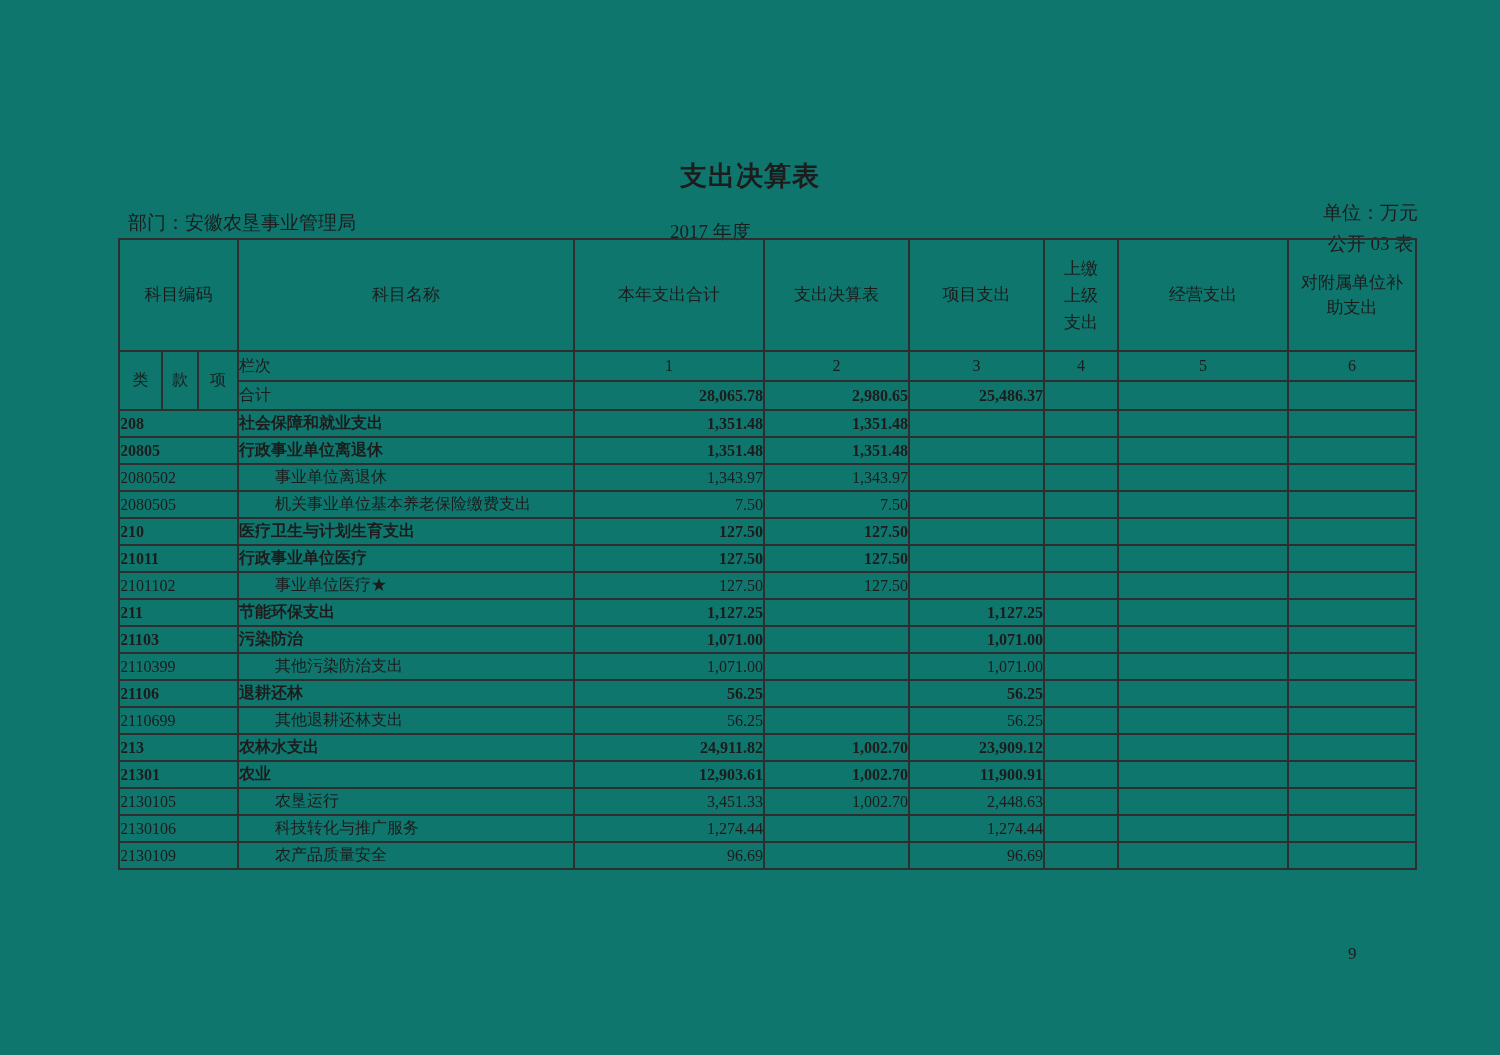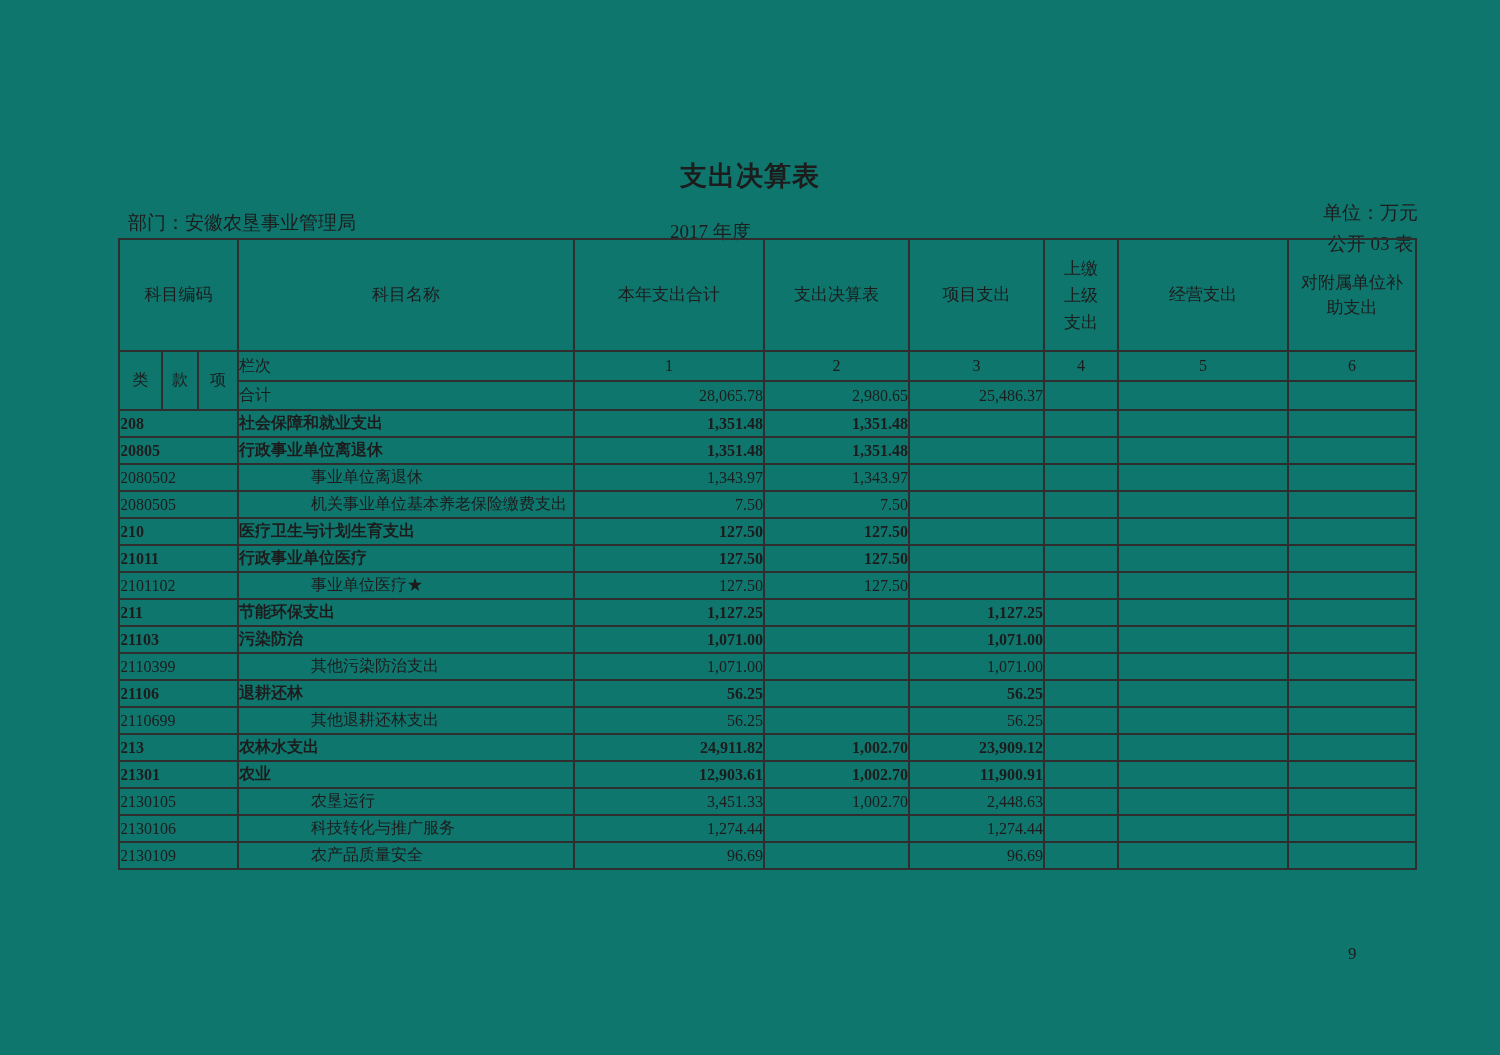--- a/index.html
+++ b/index.html
@@ -47,23 +47,23 @@
   tr.h1 td .mid{display:inline-block;width:108px;line-height:25px;}
   tr.h2 td{height:28px;}
   tr.h3 td{height:27px;}
   tr.dr td{height:25px;}
   td.subcol{text-align:center;font-size:17px;}
   td.lbl{padding-left:9px;}
   td.num{text-align:right;padding-right:14px;}
   td.numc{text-align:center;}
   td.code{padding-left:11px;border-radius:11px;}
   td.name{padding-left:8px;}
-  td.name.indent{padding-left:72px;}
+  td.name.indent{padding-left:36px;}
   tr.bold td{font-weight:bold;}
-  tr.h3 td.num{font-weight:normal;}
+  tr.h3 td.num{font-weight:bold;}
 </style>
 </head>
 <body>
 
 <div class="page">
 
   <div class="title">支出决算表</div>
 
   <div class="dept">部门：安徽农垦事业管理局</div>
   <div class="year">2017 年度</div>

